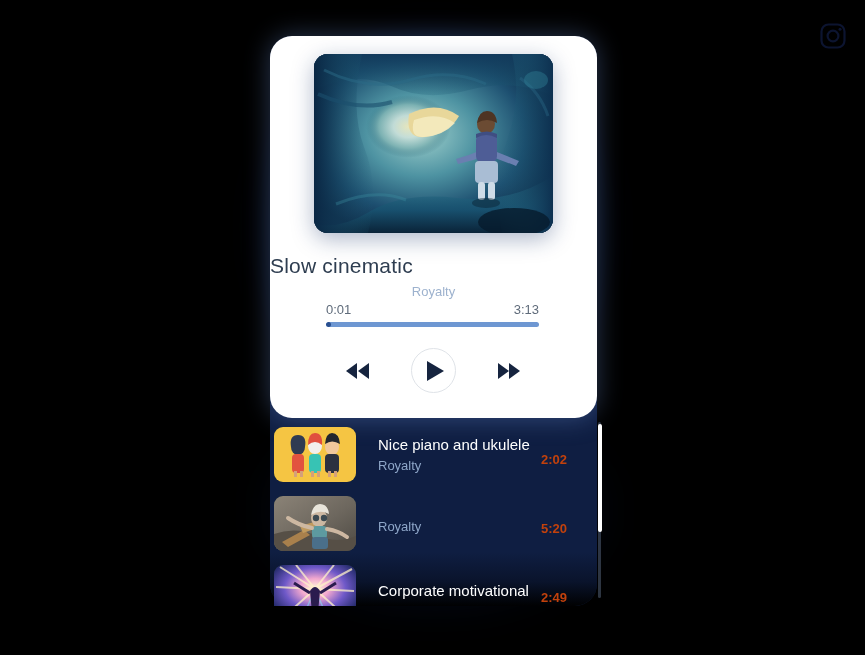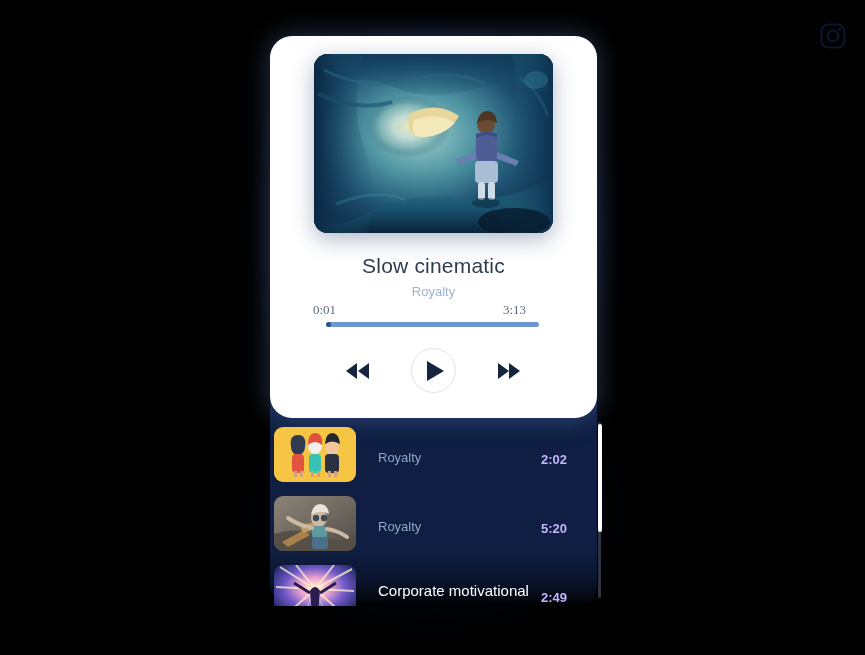--- a/index.html
+++ b/index.html
@@ -78,43 +78,41 @@
     overflow:hidden;
     box-shadow:0 6px 22px rgba(20,45,100,0.35);
     background:#0d2a44;
   }
   .album-art svg { display:block; width:100%; height:100%; }
 
   
   .np-title {
     position:absolute;
     left:0; top:218px; width:100%;
-    text-align:center;
     font-size:21px;
     color:#2e3d50;
     letter-spacing:0.2px;
   }
   .np-artist {
     position:absolute;
     left:0; top:248px; width:100%;
     text-align:center;
     font-size:13px;
     color:#9db2ce;
   }
 
   
   .time-row {
     position:absolute;
-    left:43px; top:266px;
+    left:56px; top:266px;
     width:213px;
     display:flex;
     justify-content:space-between;
     font-size:13px;
     color:#5f6b7a;
-    font-family:Liberation Serif, serif;
   }
   .progress-track {
     position:absolute;
     left:56px; top:286px;
     width:213px; height:5px;
     border-radius:3px;
     background:#6e97d2;
     overflow:hidden;
   }
   .progress-fill {
@@ -184,21 +182,21 @@
     overflow:hidden;
   }
   .track-genre {
     font-size:13px;
     color:#8ea6c8;
     margin-top:5px;
   }
   .track-dur {
     font-size:13px;
     font-weight:bold;
-    color:#c4b5fd;
+    color:#c2410c;
     flex:0 0 auto;
     padding-right:24px;
     padding-top:10px;
   }
 
   
   .scroll-track {
     position:absolute;
     left:598px; top:422px;
     width:3px; height:176px;
@@ -356,20 +354,21 @@
           <g>
             <ellipse cx="58" cy="20" rx="7" ry="8" fill="#f0c79c"></ellipse>
             <path d="M51 17 q1 -11 7 -11 q7 0 8 11 q-8 -5 -15 0z" fill="#23272e"></path>
             <rect x="51" y="27" width="14" height="19" rx="4" fill="#2c3140"></rect>
             <rect x="54" y="44" width="3" height="6" fill="#d4a07a"></rect>
             <rect x="60" y="44" width="3" height="6" fill="#d4a07a"></rect>
           </g>
         </svg>
       </div>
       <div class="track-meta">
+        <div class="track-title">Nice piano and ukulele</div>
         <div class="track-genre">Royalty</div>
       </div>
       <div class="track-dur">2:02</div>
     </div>
 
     <div class="track">
       <div class="thumb">
         <svg viewBox="0 0 82 55" preserveAspectRatio="none">
           <defs>
             <linearGradient id="woodbg" x1="0" y1="0" x2="1" y2="1">

